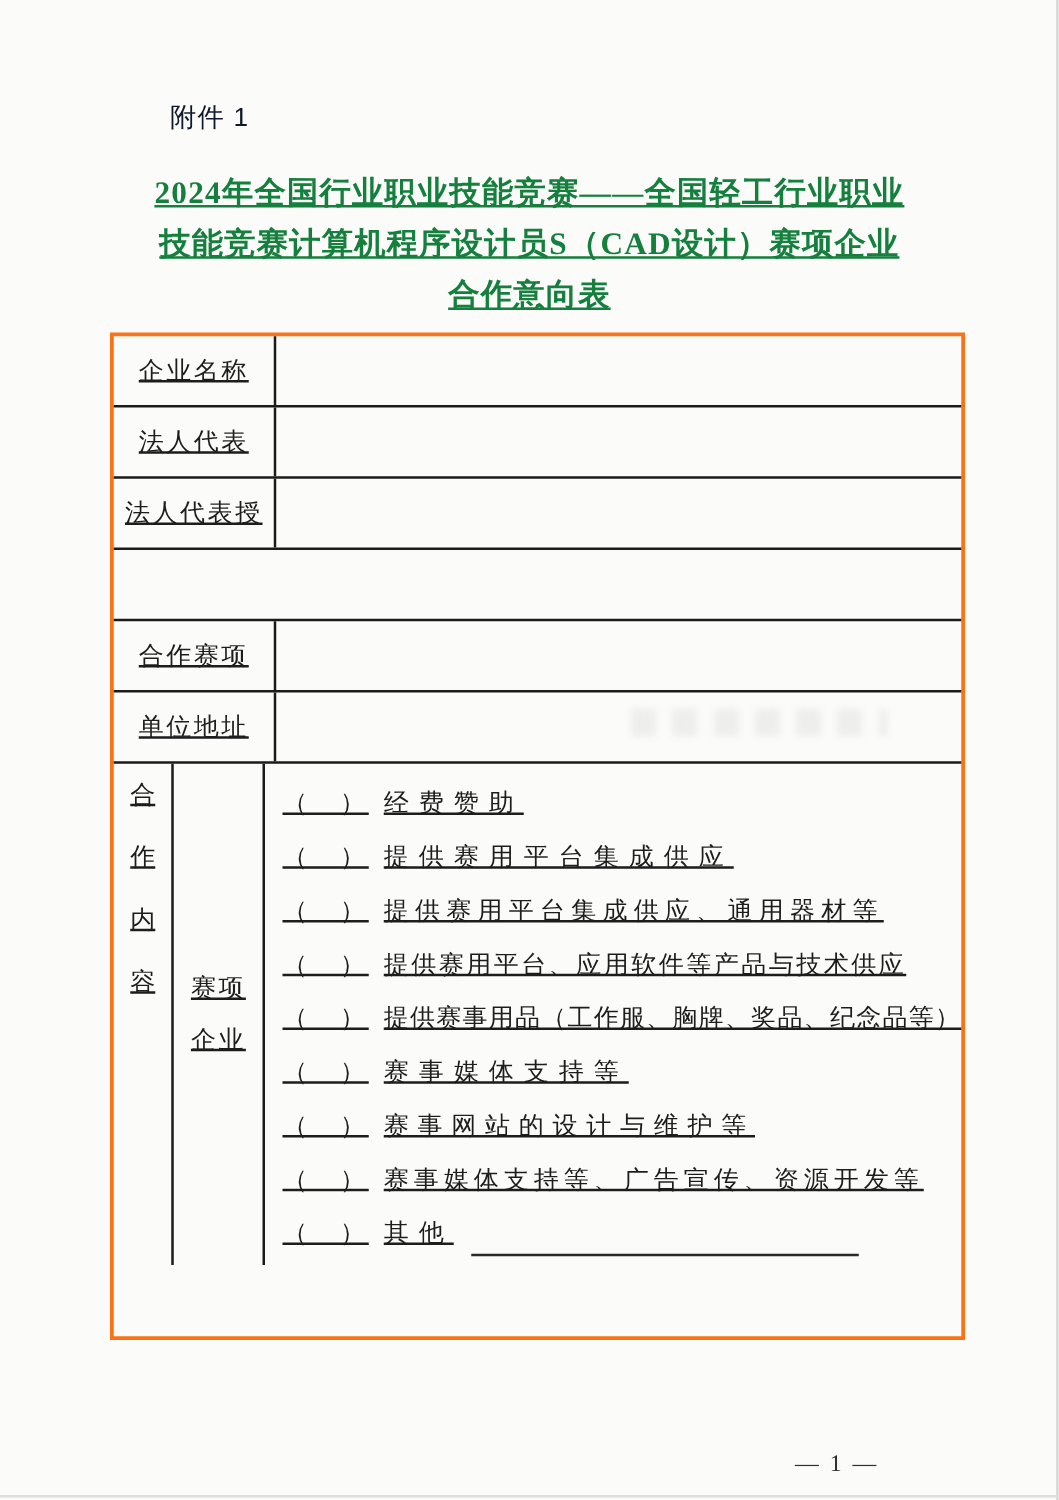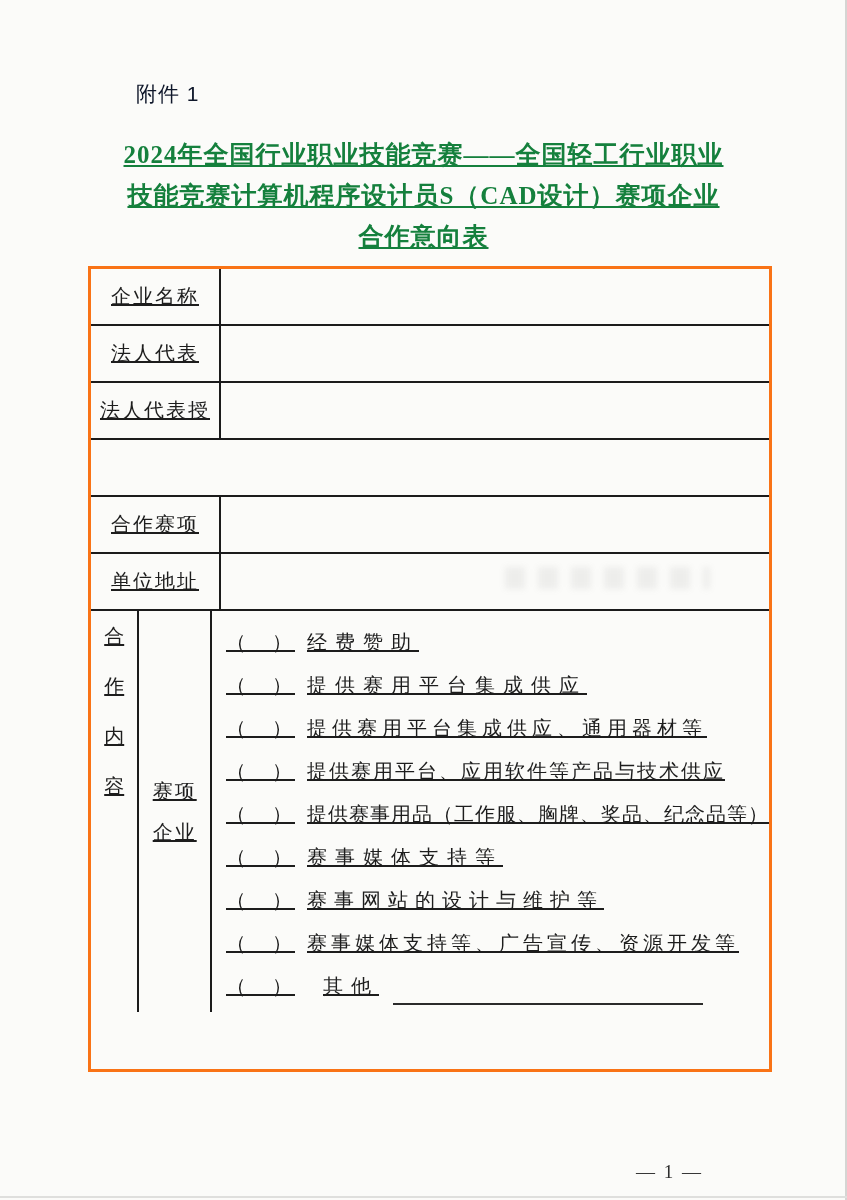--- a/index.html
+++ b/index.html
@@ -75,21 +75,21 @@
   .cb{letter-spacing:3px;margin-right:12px;flex:0 0 auto;}
   .ol{letter-spacing:4px;}
   .opt:nth-child(1) .ol{letter-spacing:8px;}
   .opt:nth-child(2) .ol{letter-spacing:8px;}
   .opt:nth-child(3) .ol{letter-spacing:5px;}
   .opt:nth-child(4) .ol{letter-spacing:2px;}
   .opt:nth-child(5) .ol{letter-spacing:1px;}
   .opt:nth-child(6) .ol{letter-spacing:8px;}
   .opt:nth-child(7) .ol{letter-spacing:7px;}
   .opt:nth-child(8) .ol{letter-spacing:4px;}
-  .opt:nth-child(9) .ol{letter-spacing:8px;margin-left:16px;}
+  .opt:nth-child(9) .ol{letter-spacing:8px;}
   .blank{
     display:inline-block;width:310px;height:20px;
     border-bottom:2px solid #2b2b2b;
     margin-left:14px;transform:translateY(7px);
   }
 
   
   .bleed{
     position:absolute;left:505px;top:567px;width:205px;height:22px;
     background:repeating-linear-gradient(90deg,

